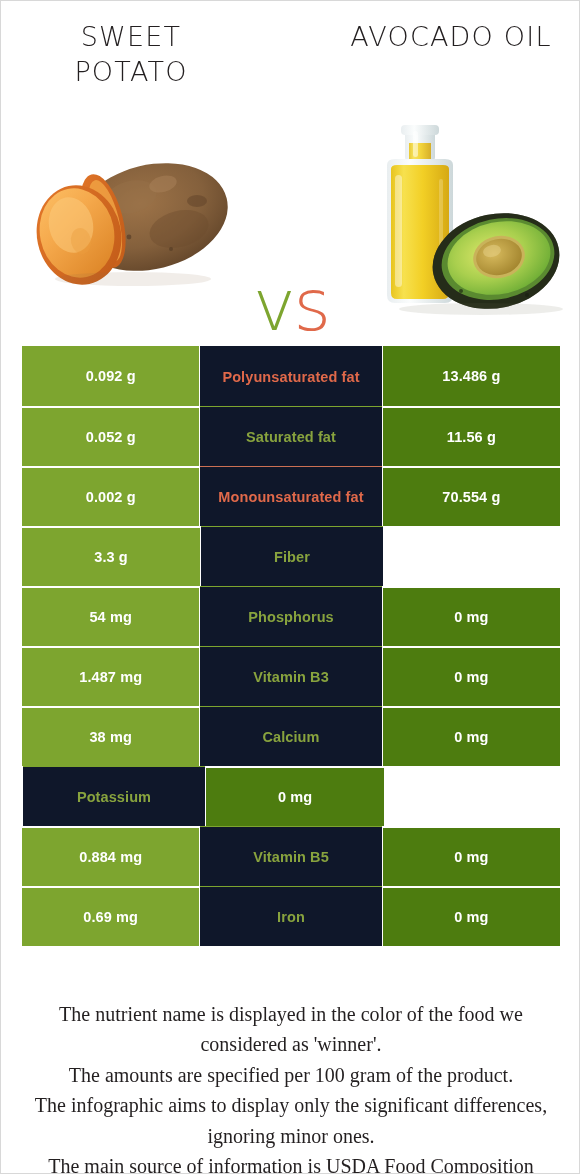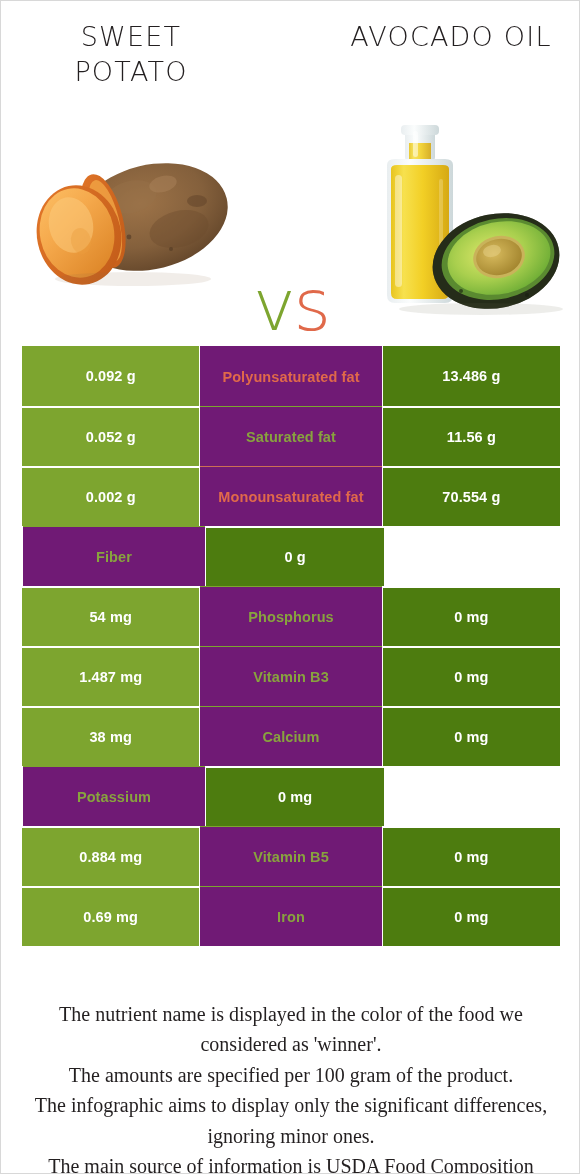--- a/index.html
+++ b/index.html
@@ -95,21 +95,21 @@
     letter-spacing: 0.1px;
   }
   .cell.left {
     width: 178px;
     background: #7da52f;
     color: #ffffff;
     text-align: center;
   }
   .cell.mid {
     width: 182px;
-    background: #701a75;
+    background: #0f172a;
     margin: 0 1px;
     border-top: 1px solid transparent;
     font-weight: bold;
   }
   .cell.right {
     width: 178px;
     background: #4d7c0f;
     color: #ffffff;
   }
   .row .cell.mid.win-green { border-top-color: #7da52f; color: #88a33e; }
@@ -251,22 +251,22 @@
       <div class="cell left">0.052 g</div>
       <div class="cell mid win-green">Saturated fat</div>
       <div class="cell right">11.56 g</div>
     </div>
     <div class="row">
       <div class="cell left">0.002 g</div>
       <div class="cell mid win-orange">Monounsaturated fat</div>
       <div class="cell right">70.554 g</div>
     </div>
     <div class="row">
+      <div class="cell left">3.3 g</div>
       <div class="cell mid win-green">Fiber</div>
-      <div class="cell right">0 g</div>
     </div>
     <div class="row">
       <div class="cell left">54 mg</div>
       <div class="cell mid win-green">Phosphorus</div>
       <div class="cell right">0 mg</div>
     </div>
     <div class="row">
       <div class="cell left">1.487 mg</div>
       <div class="cell mid win-green">Vitamin B3</div>
       <div class="cell right">0 mg</div>

